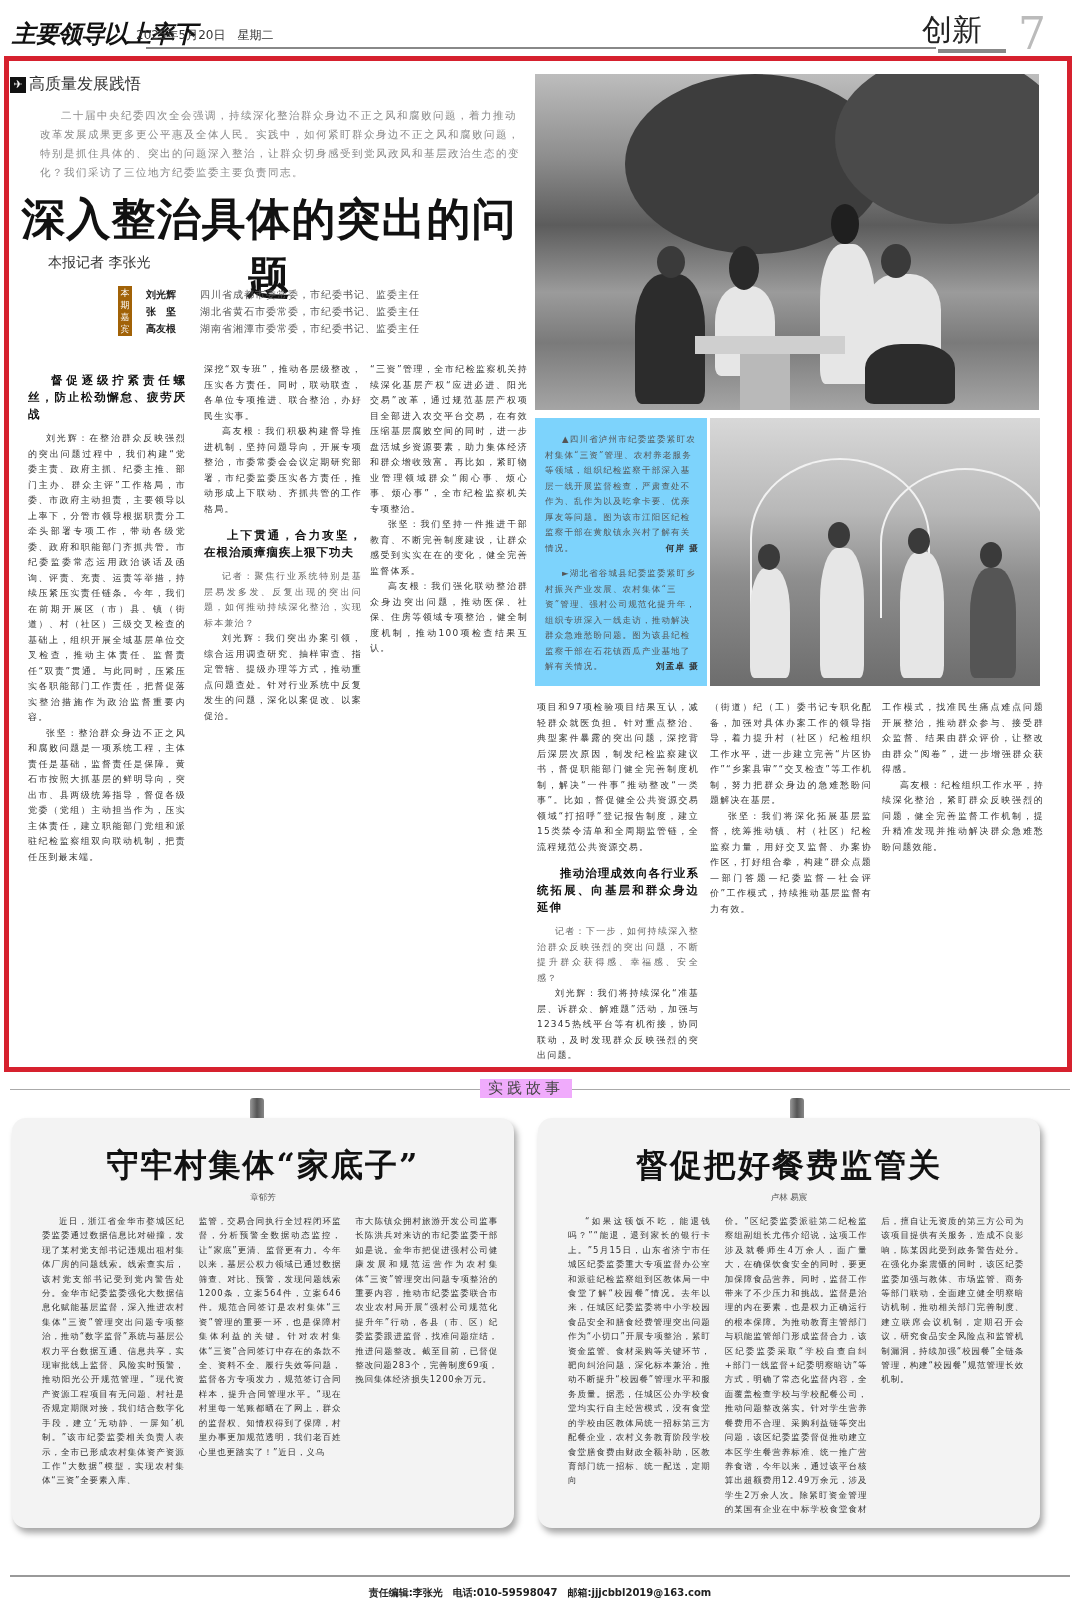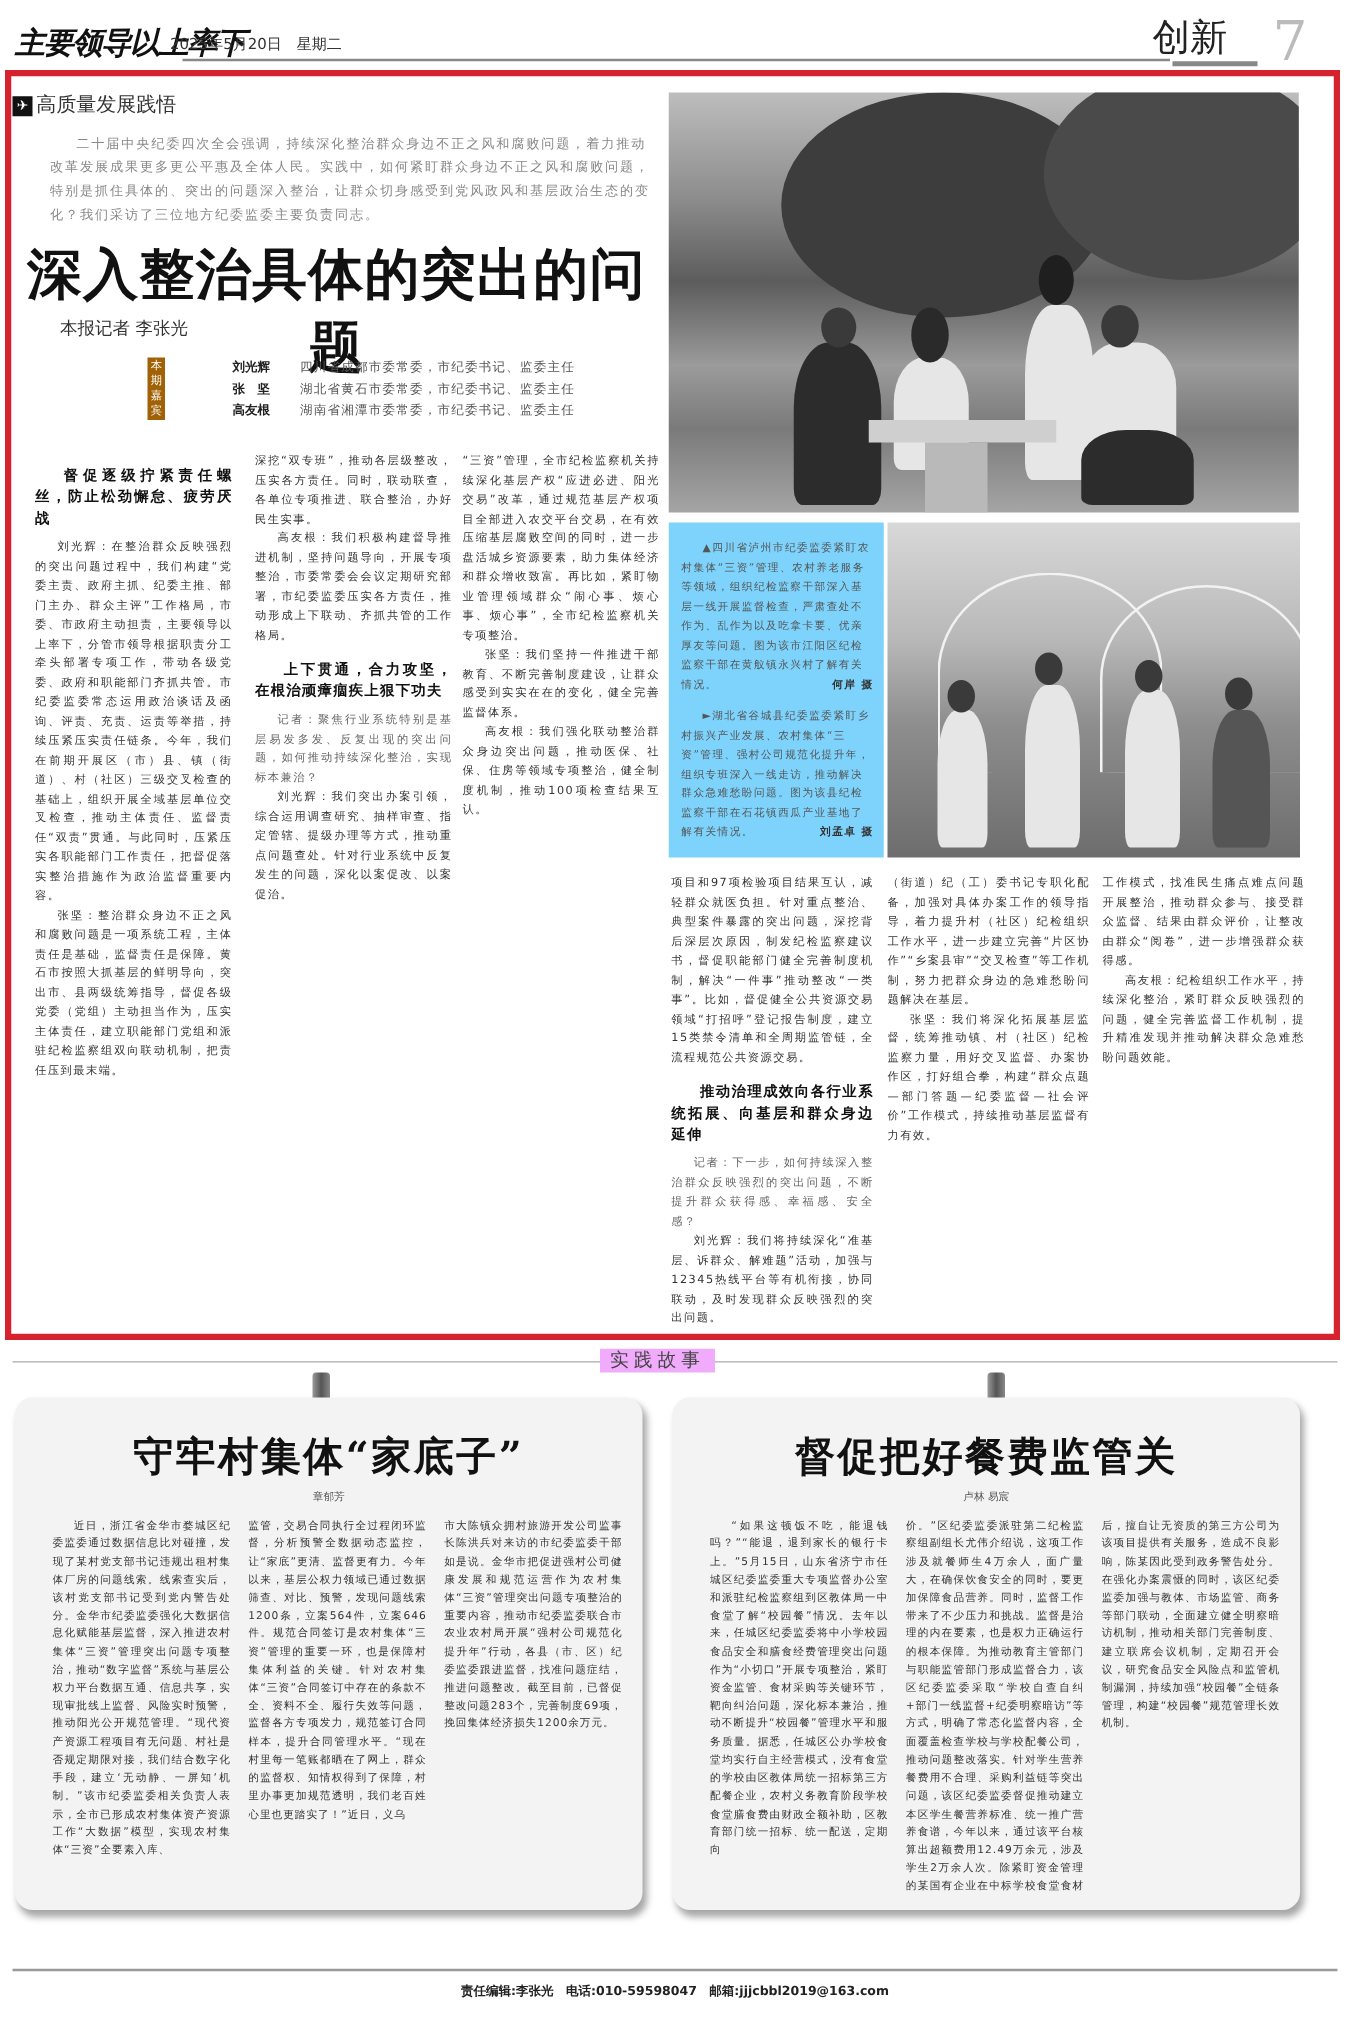--- a/index.html
+++ b/index.html
@@ -14,21 +14,21 @@
 
   .red-frame { position: absolute; left: 4px; top: 56px; width: 1068px; height: 1016px; border: 5px solid #d6212e; background: #fff; }
   .column-tag { position: absolute; left: 10px; top: 74px; font-size: 16px; color: #333; display: flex; align-items: center; gap: 3px; }
   .tag-icon { width: 16px; height: 16px; background: #111; color: #fff; font-size: 11px; display: inline-flex; align-items: center; justify-content: center; }
   .intro { position: absolute; left: 40px; top: 106px; width: 480px; font-size: 10.5px; line-height: 19px; color: #888; text-indent: 2em; letter-spacing: 1.5px; }
   .headline { position: absolute; left: 14px; top: 190px; width: 510px; font-size: 44px; font-weight: bold; color: #111; letter-spacing: 1px; text-align: center; }
   .byline { position: absolute; left: 0; top: 254px; width: 530px; font-family: "DejaVu Sans", sans-serif; font-size: 14px; color: #333; padding-left: 48px; }
   .guests-badge { position: absolute; left: 118px; top: 286px; width: 14px; height: 50px; background: #a16207; color: #fff; font-size: 9px; line-height: 12px; text-align: center; padding-top: 1px; font-family: "DejaVu Sans", sans-serif; }
   .guests { position: absolute; left: 146px; top: 286px; font-size: 10px; line-height: 17px; }
   .guest-row { display: flex; gap: 14px; }
-  .guest-name { width: 40px; font-weight: bold; font-family: Liberation Sans, sans-serif; color: #222; margin-left: 40px; }
+  .guest-name { width: 40px; font-weight: bold; font-family: Liberation Sans, sans-serif; color: #222; }
   .guest-title { color: #555; letter-spacing: 1px; }
 
   .col { position: absolute; font-family: "DejaVu Sans", sans-serif; font-size: 9px; line-height: 15.5px; color: #333; letter-spacing: 1.2px; text-align: justify; overflow: hidden; }
   .col p { text-indent: 2em; margin-bottom: 0; }
   .col .q { color: #666; font-family: "DejaVu Serif", serif; }
   .col h3 { font-size: 11.5px; line-height: 17px; font-weight: bold; color: #111; margin: 10px 0 8px; text-indent: 2em; letter-spacing: 1px; }
 
   .photo { position: absolute; overflow: hidden; background: #777; }
   .photo1 { left: 535px; top: 74px; width: 504px; height: 336px; background: linear-gradient(180deg, #bdbdbd 0%, #8d8d8d 25%, #5c5c5c 45%, #9b9b9b 65%, #7a7a7a 80%, #a5a5a5 100%); }
   .photo2 { left: 710px; top: 418px; width: 330px; height: 268px; background: linear-gradient(180deg, #d8d8d8 0%, #b8b8b8 35%, #8e8e8e 60%, #6d6d6d 100%); }

